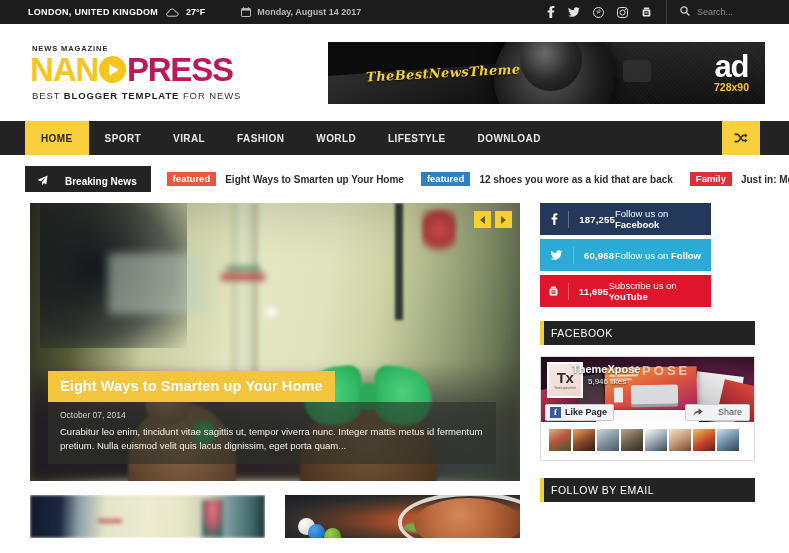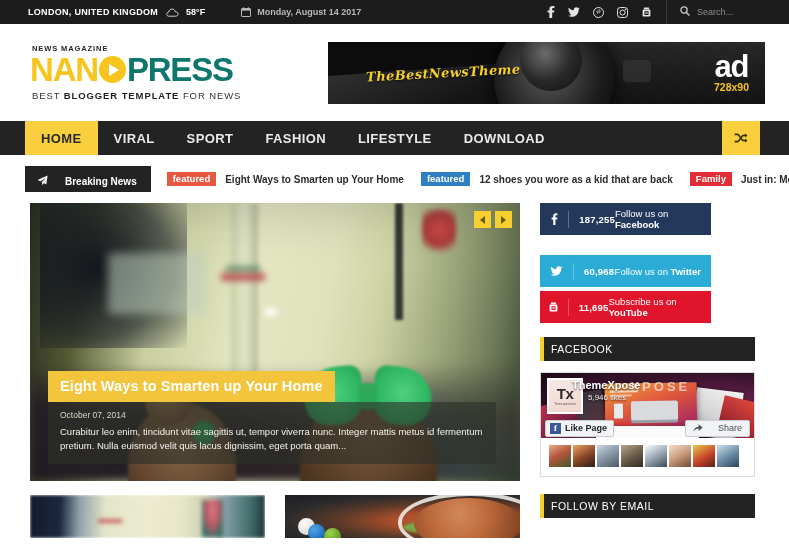--- a/index.html
+++ b/index.html
@@ -48,21 +48,21 @@
   .logo { width: 230px; }
   .logo-kicker {
     font-size: 7.5px; font-weight: bold; letter-spacing: .9px;
     color: #262626; margin-bottom: 0px; margin-left: 2px;
   }
   .logo-main {
     display: flex; align-items: center;
     font-size: 33px; font-weight: bold; letter-spacing: -1.2px; line-height: 1;
   }
   .logo-nan { color: #f7c51e; }
-  .logo-press { color: #0f766e; }
+  .logo-press { color: #be185d; }
   .play-circle {
     width: 27px; height: 27px; border-radius: 50%;
     background: #f7c51e; display: inline-flex;
     align-items: center; justify-content: center;
     margin: 0 1px;
   }
   .play-tri {
     width: 0; height: 0;
     border-left: 10px solid #ffffff;
     border-top: 6.5px solid transparent;
@@ -117,21 +117,21 @@
   .ad-word { color: #fff; font-size: 31px; font-weight: bold; line-height: .9; letter-spacing: -1px; }
   .ad-size { color: #f7c51e; font-size: 10.5px; font-weight: bold; margin-top: 1px; }
 
   
   .nav {
     height: 34px; background: #232323; display: flex; align-items: stretch;
   }
   .nav-inner { display: flex; align-items: stretch; padding-left: 25px; }
   .nav-item {
     display: flex; align-items: center; padding: 0 16px;
-    color: #e9e9e9; font-size: 13px; font-weight: bold;
+    color: #e9e9e9; font-size: 10px; font-weight: bold;
     letter-spacing: .4px; cursor: pointer; white-space: nowrap;
   }
   .nav-item.active { background: #f9cf3e; color: #2a2a2a; }
   .nav-shuffle {
     margin-left: auto; width: 38px; background: #f9cf3e;
     display: flex; align-items: center; justify-content: center; cursor: pointer;
   }
   .nav-spacer { width: 29px; }
 
   
@@ -317,21 +317,21 @@
     color: #fff; cursor: pointer; padding: 0 10px 0 0;
   }
   .sr-ico {
     width: 34px; display: flex; align-items: center; justify-content: center;
     border-right: 1px solid rgba(255,255,255,.28); height: 17px;
   }
   .sr-count { font-size: 9.5px; font-weight: bold; padding-left: 10px; letter-spacing: .2px; }
   .sr-label { margin-left: auto; font-size: 9.5px; }
   .sr-label b { font-weight: bold; }
   .sr-fb { background: #24385c; }
-  .sr-tw { background: #2aacd6; margin-top: 20px; }
+  .sr-tw { background: #2aacd6; margin-top: 4px; }
   .sr-yt { background: #e0142a; margin-top: 4px; }
 
   .wtitle {
     height: 24px; background: #232323; display: flex; align-items: center;
     color: #fff; font-size: 10.5px; letter-spacing: .5px;
     padding-left: 11px; margin-top: 14px; position: relative;
   }
   .wtitle::before {
     content:""; position:absolute; left: 0; top: 0; bottom: 0;
     width: 4px; background: #f7cf2e;
@@ -449,21 +449,21 @@
 <body>
 
 <div class="topbar">
   <div class="tb-left">
     <span class="tb-city">LONDON, UNITED KINGDOM</span>
     <span class="cloud-ico">
       <svg width="14" height="9" viewBox="0 0 14 9">
           <path d="M3.6 8.2h7.0c1.5 0 2.5-1 2.5-2.2 0-1.2-1-2.1-2.2-2.1-.15 0-.3 0-.45.05C10.1 2.2 8.8 1 7.2 1 5.4 1 3.95 2.35 3.8 4.05 2.6 4.2 1.7 5.1 1.7 6.2c0 1.15.9 2 1.9 2z" fill="none" stroke="#cfcfcf" stroke-width="1"></path>
         </svg>
     </span>
-    <span class="tb-temp">58°F</span>
+    <span class="tb-temp">27°F</span>
     <span class="tb-sep"></span>
     <span class="tb-date">
       <span class="cal-ico">
         <svg width="10" height="10" viewBox="0 0 10 10">
             <rect x="0.5" y="1.6" width="9" height="7.9" rx="0.6" fill="none" stroke="#b9b9b9" stroke-width="1"></rect>
             <rect x="0.5" y="1.6" width="9" height="2" fill="#b9b9b9"></rect>
             <rect x="2" y="0.3" width="1.1" height="2" fill="#b9b9b9"></rect>
             <rect x="6.9" y="0.3" width="1.1" height="2" fill="#b9b9b9"></rect>
           </svg>
       </span>
@@ -544,23 +544,24 @@
     <div class="ad-right">
       <div class="ad-word">ad</div>
       <div class="ad-size">728x90</div>
     </div>
   </div>
 </div>
 
 <div class="nav">
   <div class="nav-inner">
     <div class="nav-item active">HOME</div>
+    <div class="nav-item">SPORT</div>
     <div class="nav-item">VIRAL</div>
-    <div class="nav-item">SPORT</div>
     <div class="nav-item">FASHION</div>
+    <div class="nav-item">WORLD</div>
     <div class="nav-item">LIFESTYLE</div>
     <div class="nav-item">DOWNLOAD</div>
   </div>
   <div class="nav-shuffle">
     <svg width="14" height="12" viewBox="0 0 14 12">
       <path d="M0.6 2.4h2.6c.9 0 1.4.5 2.2 1.6l2.2 3.1c.7 1 1.2 1.5 2.2 1.5h2.4" fill="none" stroke="#3a3000" stroke-width="1.6"></path>
       <path d="M0.6 9.6h2.6c.9 0 1.4-.5 2.2-1.6l2.2-3.1c.7-1 1.2-1.5 2.2-1.5h2.4" fill="none" stroke="#3a3000" stroke-width="1.6"></path>
       <path d="M11.1 1.6l2.4 1.9-2.4 1.9z" fill="#3a3000"></path>
       <path d="M11.1 6.6l2.4 1.9-2.4 1.9z" fill="#3a3000"></path>
     </svg>
@@ -667,21 +668,21 @@
         <span class="sr-label"><span>Follow us on </span><b>Facebook</b></span>
       </div>
 
       <div class="social-row sr-tw">
         <span class="sr-ico">
           <svg width="13" height="11" viewBox="0 0 12 11">
               <path d="M11.9 1.45c-.44.2-.9.33-1.4.39.5-.3.89-.78 1.07-1.35-.47.28-.99.48-1.55.59A2.44 2.44 0 0 0 5.87 3.3 6.93 6.93 0 0 1 .83.63a2.44 2.44 0 0 0 .76 3.26c-.4-.01-.78-.12-1.1-.3v.03c0 1.18.84 2.17 1.95 2.39-.36.1-.75.11-1.1.04a2.44 2.44 0 0 0 2.28 1.7A4.9 4.9 0 0 1 0 8.76a6.9 6.9 0 0 0 3.73 1.1c4.48 0 6.93-3.72 6.93-6.94v-.32c.48-.34.89-.77 1.22-1.26z" fill="#fff"></path>
             </svg>
         </span>
         <span class="sr-count">60,968</span>
-        <span class="sr-label"><span>Follow us on </span><b>Twitter</b></span>
+        <span class="sr-label"><span>Follow us on </span><b>Follow</b></span>
       </div>
 
       <div class="social-row sr-yt">
         <span class="sr-ico">
           <svg width="11" height="11" viewBox="0 0 11 11">
               <rect x="1.6" y="2.6" width="7.8" height="7" rx="1.1" fill="#fff"></rect>
               <rect x="2.9" y="0.4" width="5.2" height="1.9" rx=".5" fill="#fff"></rect>
               <rect x="3.5" y="4.2" width="4" height="3.8" fill="#e0142a"></rect>
               <rect x="4.3" y="5.1" width="2.4" height=".6" fill="#fff"></rect>
               <rect x="4.3" y="6.3" width="2.4" height=".6" fill="#fff"></rect>

